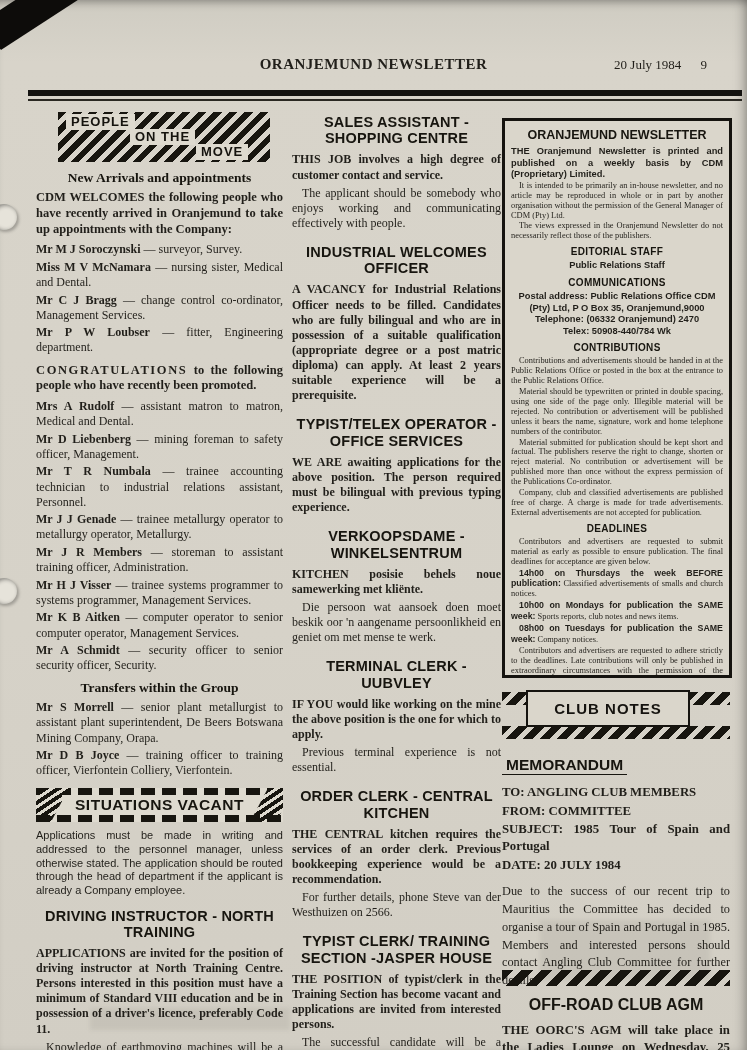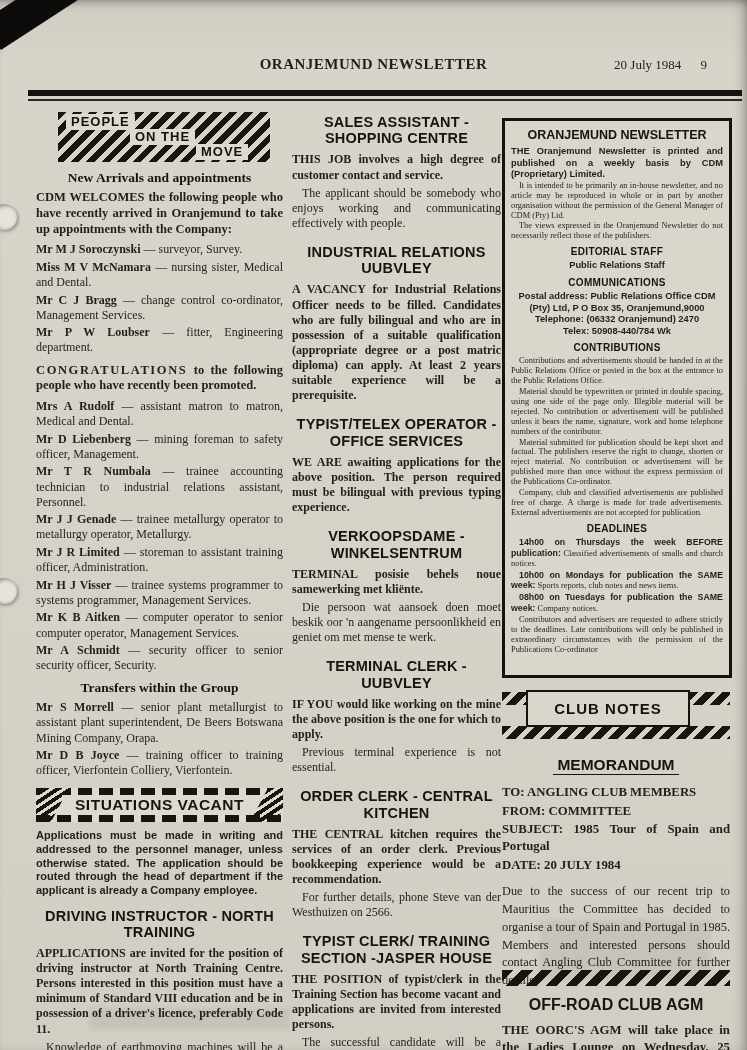--- a/index.html
+++ b/index.html
@@ -44,21 +44,21 @@
   
   .sitvac{position:relative;height:34px;margin:10px 0 7px;background:#dedacf;overflow:hidden;}
   .sitvac:before,.sitvac:after{content:"";position:absolute;left:0;right:0;height:7px;
     background:repeating-linear-gradient(90deg,#17150f 0 14px,rgba(0,0,0,0) 14px 21px);}
   .sitvac:before{top:0}.sitvac:after{bottom:0}
   .sv-wedge{position:absolute;top:0;bottom:0;width:26px;background:repeating-linear-gradient(135deg,#17150f 0 5px,#dedacf 5px 9px);}
   .sv-wedge.l{left:-2px;transform:skewX(-28deg);}
   .sv-wedge.r{right:-2px;transform:skewX(-28deg);}
   .sv-text{position:absolute;left:26px;right:26px;top:7px;bottom:7px;display:flex;align-items:center;justify-content:center;
     font-family:"Liberation Sans",sans-serif;font-weight:bold;font-size:15.5px;letter-spacing:.5px;background:#dedacf;color:#17150f;}
-  .note-sans{font-family:"Liberation Sans",sans-serif;font-weight:bold;font-size:11px;line-height:1.24;margin:0 0 8px;}
+  .note-sans{font-family:"Liberation Sans",sans-serif;font-weight:normal;font-size:11px;line-height:1.24;margin:0 0 8px;}
   .job-head{font-family:"Liberation Sans",sans-serif;font-weight:bold;font-size:14.5px;line-height:1.12;text-align:center;margin:10px 0 6px;letter-spacing:.2px;}
   .lead{font-weight:bold;font-size:12px;}
   .bodyp{text-indent:10px;}
   .job{margin-bottom:13px;}
   
   .mastbox{position:absolute;top:0;left:0;width:212px;height:544px;border:3.5px solid #15130f;background:#dad6cb;padding:5px 6px;overflow:hidden;}
   .mastbox h2{font-family:"Liberation Sans",sans-serif;font-size:12.5px;text-align:center;line-height:1.15;margin:2px 0 4px;}
   .mastbox h4{font-family:"Liberation Sans",sans-serif;font-size:10px;text-align:center;margin:5px 0 3px;letter-spacing:.3px;}
   .bx{font-size:8.4px;line-height:1.18;margin:0 0 1px;}
   .bx-lead{font-family:"Liberation Sans",sans-serif;font-weight:bold;font-size:9.3px;line-height:1.2;}
@@ -67,21 +67,21 @@
   .dl-when{font-family:"Liberation Sans",sans-serif;font-weight:bold;font-size:8.8px;margin-top:19px;}
   .outro{text-align:justify;}
   
   .clubnotes{position:absolute;top:572px;left:0;width:228px;}
   .cn-banner{position:relative;height:52px;}
   .cn-band{position:absolute;left:0;right:0;height:13px;background:repeating-linear-gradient(135deg,#17150f 0 7px,rgba(0,0,0,0) 7px 12px);}
   .cn-band.top{top:2px;}
   .cn-band.bot{top:36px;}
   .cn-label{position:absolute;left:24px;right:40px;top:0;height:33px;background:#dad6cb;border:2px solid #15130f;display:flex;align-items:center;justify-content:center;
     font-family:"Liberation Sans",sans-serif;font-weight:bold;font-size:15px;letter-spacing:1px;color:#15130f;}
-  .memo-head{font-family:"Liberation Sans",sans-serif;font-weight:bold;font-size:15.5px;text-align:center;margin:14px 0 10px;}
+  .memo-head{font-family:"Liberation Sans",sans-serif;font-weight:bold;font-size:15.5px;text-align:left;margin:14px 0 10px;}
   .memo-head span{border-bottom:1.5px solid #17150f;padding:0 4px 1px;}
   .memo-field{font-weight:bold;font-size:12.8px;margin:0 0 2px;line-height:1.3;}
   .memo-body{font-size:12.3px;line-height:1.45;margin-top:10px;}
   
   .offroad{position:absolute;top:852px;left:0;width:228px;}
   .or-band{height:16px;background:repeating-linear-gradient(135deg,#17150f 0 8px,rgba(0,0,0,0) 8px 14px);margin-bottom:10px;}
   .or-head{font-family:"Liberation Sans",sans-serif;font-weight:bold;font-size:16px;text-align:center;margin:0 0 8px;}
   .or-body{font-weight:bold;font-size:12.8px;line-height:1.35;}
 </style>
 </head>
@@ -118,21 +118,21 @@
     <p class="entry"><span class="name">Miss M V McNamara</span> <span>— nursing sister, Medical and Dental.</span></p>
     <p class="entry"><span class="name">Mr C J Bragg</span> <span>— change control co-ordinator, Management Services.</span></p>
     <p class="entry"><span class="name">Mr P W Loubser</span> <span>— fitter, Engineering department.</span></p>
 
     <p class="intro" style="margin-top:7px;"><span class="spaced">CONGRATULATIONS</span> <span>to the following people who have recently been promoted.</span></p>
 
     <p class="entry"><span class="name">Mrs A Rudolf</span> <span>— assistant matron to matron, Medical and Dental.</span></p>
     <p class="entry"><span class="name">Mr D Liebenberg</span> <span>— mining foreman to safety officer, Management.</span></p>
     <p class="entry"><span class="name">Mr T R Numbala</span> <span>— trainee accounting technician to industrial relations assistant, Personnel.</span></p>
     <p class="entry"><span class="name">Mr J J Genade</span> <span>— trainee metallurgy operator to metallurgy operator, Metallurgy.</span></p>
-    <p class="entry"><span class="name">Mr J R Limited</span> <span>— storeman to assistant training officer, Administration.</span></p>
+    <p class="entry"><span class="name">Mr J R Members</span> <span>— storeman to assistant training officer, Administration.</span></p>
     <p class="entry"><span class="name">Mr H J Visser</span> <span>— trainee systems programmer to systems programmer, Management Services.</span></p>
     <p class="entry"><span class="name">Mr K B Aitken</span> <span>— computer operator to senior computer operator, Management Services.</span></p>
     <p class="entry"><span class="name">Mr A Schmidt</span> <span>— security officer to senior security officer, Security.</span></p>
 
     <h3 class="sect-head">Transfers within the Group</h3>
     <p class="entry"><span class="name">Mr S Morrell</span> <span>— senior plant metallurgist to assistant plant superintendent, De Beers Botswana Mining Company, Orapa.</span></p>
     <p class="entry"><span class="name">Mr D B Joyce</span> <span>— training officer to training officer, Vierfontein Colliery, Vierfontein.</span></p>
 
     <div class="sitvac">
       <span class="sv-wedge l"></span>
@@ -146,32 +146,32 @@
     <p class="bodyp">Knowledge of earthmoving machines will be a recommendation. Fluency in Afrikaans and English is essential. Applications to be routed through sub-heads to the Training Manager.</p>
   </div>
 
   <div class="col-mid">
     <section class="job" style="margin-top:2px;">
       <h2 class="job-head" style="margin-top:0;">SALES ASSISTANT - SHOPPING CENTRE</h2>
       <p class="lead">THIS JOB involves a high degree of customer contact and service.</p>
       <p class="bodyp">The applicant should be somebody who enjoys working and communicating effectively with people.</p>
     </section>
     <section class="job">
-      <h2 class="job-head">INDUSTRIAL RELATIONS UUBVLEY</h2>
+      <h2 class="job-head">INDUSTRIAL WELCOMES OFFICER</h2>
       <p class="lead">A VACANCY for Industrial Relations Officer needs to be filled. Candidates who are fully bilingual and who are in possession of a suitable qualification (appropriate degree or a post matric diploma) can apply. At least 2 years suitable experience will be a prerequisite.</p>
 
     </section>
     <section class="job">
       <h2 class="job-head">TYPIST/TELEX OPERATOR - OFFICE SERVICES</h2>
       <p class="lead">WE ARE awaiting applications for the above position. The person required must be bilingual with previous typing experience.</p>
 
     </section>
     <section class="job">
       <h2 class="job-head">VERKOOPSDAME - WINKELSENTRUM</h2>
-      <p class="lead">TERMINAL posisie behels noue samewerking met kliënte.</p>
+      <p class="lead">KITCHEN posisie behels noue samewerking met kliënte.</p>
       <p class="bodyp">Die persoon wat aansoek doen moet beskik oor 'n aangename persoonlikheid en geniet om met mense te werk.</p>
     </section>
     <section class="job">
       <h2 class="job-head">TERMINAL CLERK - UUBVLEY</h2>
       <p class="lead">IF YOU would like working on the mine the above position is the one for which to apply.</p>
       <p class="bodyp">Previous terminal experience is not essential.</p>
     </section>
     <section class="job">
       <h2 class="job-head">ORDER CLERK - CENTRAL KITCHEN</h2>
       <p class="lead">THE CENTRAL kitchen requires the services of an order clerk. Previous bookkeeping experience would be a recommendation.</p>
@@ -195,20 +195,21 @@
       <h4>COMMUNICATIONS</h4>
       <p class="bx-cb">Postal address: Public Relations Office CDM (Pty) Ltd, P O Box 35, Oranjemund,9000</p>
       <p class="bx-cb">Telephone: (06332 Oranjemund) 2470</p>
       <p class="bx-cb">Telex: 50908-440/784 Wk</p>
       <h4>CONTRIBUTIONS</h4>
       <p class="bx bx-ind">Contributions and advertisements should be handed in at the Public Relations Office or posted in the box at the entrance to the Public Relations Office.</p>
       <p class="bx bx-ind">Material should be typewritten or printed in double spacing, using one side of the page only. Illegible material will be rejected. No contribution or advertisement will be published unless it bears the name, signature, work and home telephone numbers of the contributor.</p>
       <p class="bx bx-ind">Material submitted for publication should be kept short and factual. The publishers reserve the right to change, shorten or reject material. No contribution or advertisement will be published more than once without the express permission of the Publications Co-ordinator.</p>
       <p class="bx bx-ind">Company, club and classified advertisements are published free of charge. A charge is made for trade advertisements. External advertisements are not accepted for publication.</p>
       <h4>DEADLINES</h4>
+      <p class="bx bx-ind">Contributors and advertisers are requested to submit material as early as possible to ensure publication. The final deadlines for acceptance are given below.</p>
       <p class="bx bx-ind"><span class="dl-when">14h00 on Thursdays the week BEFORE publication:</span> <span>Classified advertisements of smalls and church notices.</span></p>
       <p class="bx bx-ind"><span class="dl-when">10h00 on Mondays for publication the SAME week:</span> <span>Sports reports, club notes and news items.</span></p>
       <p class="bx bx-ind"><span class="dl-when">08h00 on Tuesdays for publication the SAME week:</span> <span>Company notices.</span></p>
       <p class="bx bx-ind outro">Contributors and advertisers are requested to adhere strictly to the deadlines. Late contributions will only be published in extraordinary circumstances with the permission of the Publications Co-ordinator</p>
     </div>
 
     <div class="clubnotes">
       <div class="cn-banner">
         <div class="cn-band top"></div>
         <div class="cn-label">CLUB NOTES</div>

